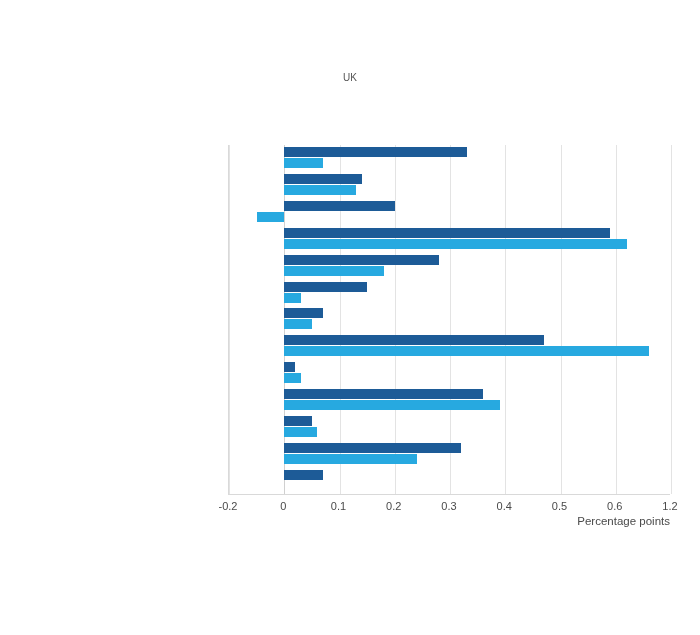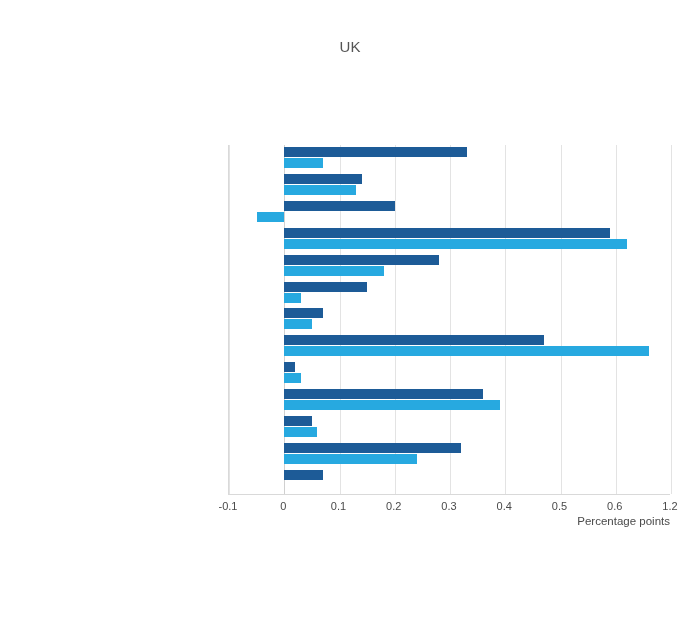--- a/index.html
+++ b/index.html
@@ -26,24 +26,24 @@
     width: 700px;
     text-align: center;
     font-size: 16.5px;
     line-height: 22px;
     color: #333333;
     font-weight: normal;
   }
   .subtitle {
     position: absolute;
     left: 0;
-    top: 38px;
+    top: 72px;
     width: 700px;
     text-align: center;
-    font-size: 15px;
+    font-size: 10px;
     color: #555555;
   }
   
   .plot {
     position: absolute;
     left: 228px;
     top: 145px;
     width: 442px;
     height: 349px;
     border-left: 1px solid #d9d9d9;
@@ -187,21 +187,21 @@
         <div class="bar s0" title="October 2017: 0.32" style="left: 55.25px; width: 176.8px; top: 2.42308px;"></div>
         <div class="bar s1" title="October 2018: 0.24" style="left: 55.25px; width: 132.6px; top: 13.4231px;"></div>
       </div>
       <div class="catrow" style="top: 322.154px; height: 26.8462px;">
         <div class="bar s0" title="October 2017: 0.07" style="left: 55.25px; width: 38.675px; top: 2.42308px;"></div>
         <div class="bar s1" title="October 2018: 0" style="left: 55.25px; width: 0px; top: 13.4231px;"></div>
       </div>
     </div>
   <div class="axis-bottom"></div>
   <div id="xticks">
-      <div class="xtick" style="left: 228px;">-0.1</div>
+      <div class="xtick" style="left: 228px;">-0.2</div>
       <div class="xtick" style="left: 283.25px;">0</div>
       <div class="xtick" style="left: 338.5px;">0.1</div>
       <div class="xtick" style="left: 393.75px;">0.2</div>
       <div class="xtick" style="left: 449px;">0.3</div>
       <div class="xtick" style="left: 504.25px;">0.4</div>
       <div class="xtick" style="left: 559.5px;">0.5</div>
       <div class="xtick" style="left: 614.75px;">0.6</div>
       <div class="xtick" style="left: 670px;">1.2</div>
     </div>
   <div class="xaxis-label">Percentage points</div>

